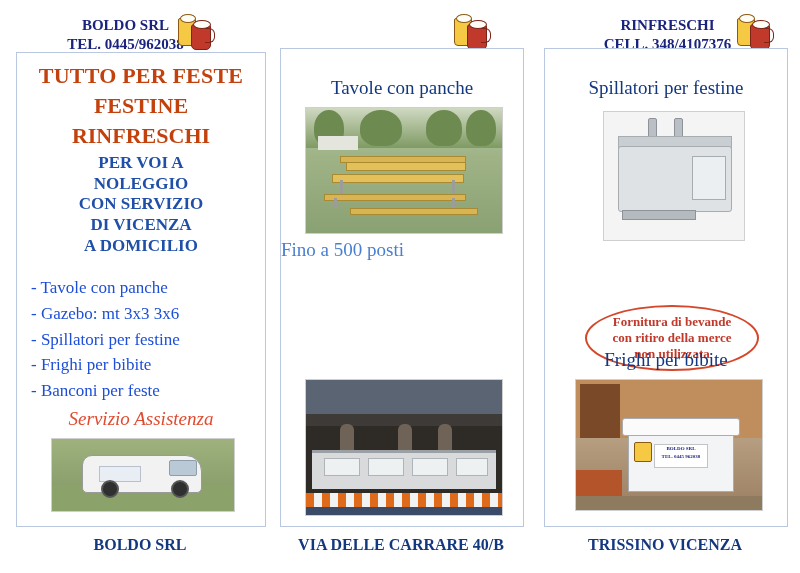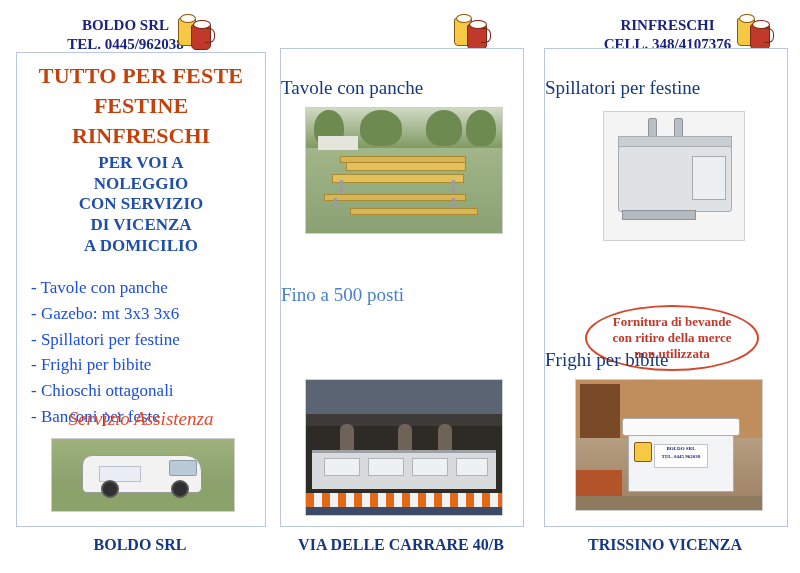--- a/index.html
+++ b/index.html
@@ -30,42 +30,42 @@
   .mug-c{left:452px;top:4px;}
 
   
   .panel{position:absolute;border:1.5px solid #b9c7e0;background:#fff;}
   #panel1{left:16px;top:52px;width:248px;height:473px;}
   #panel2{left:280px;top:48px;width:242px;height:477px;}
   #panel3{left:544px;top:48px;width:242px;height:477px;}
 
   .red-title{color:#c2410c;font-weight:bold;text-align:center;}
   .blue-title{color:#1f4fa8;font-weight:bold;text-align:center;}
-  .blue-head{color:#14387f;}
+  .blue-head{color:#14387f;text-align:center;}
 
   
   .p1-t1{position:absolute;left:0;width:248px;top:10px;font-size:22px;letter-spacing:0.2px;}
   .p1-t2{position:absolute;left:0;width:248px;top:40px;font-size:22px;}
   .p1-t3{position:absolute;left:0;width:248px;top:70px;font-size:22px;}
   .p1-sub{position:absolute;left:0;width:248px;top:100px;font-size:17px;line-height:1.22;}
   .p1-list{position:absolute;left:14px;top:222px;width:232px;color:#1d4ed8;font-size:17px;line-height:1.52;}
   .p1-serv{position:absolute;left:0;width:248px;top:355px;font-size:19px;color:#e04a2f;font-style:italic;text-align:center;}
 
   
   .van{position:absolute;left:34px;top:385px;width:182px;height:72px;background:linear-gradient(#9fb27e,#7e9563);overflow:hidden;border:1px solid #cfcfcf;}
   .van .grass{position:absolute;left:0;bottom:0;width:100%;height:26px;background:#8ba36a;}
   .van .body{position:absolute;left:30px;top:16px;width:118px;height:36px;background:#f2f2f2;border:1px solid #9a9a9a;border-radius:10px 16px 5px 5px;}
   .van .win{position:absolute;left:86px;top:4px;width:26px;height:14px;background:#b9c9d6;border:1px solid #8e9da8;border-radius:2px;}
   .van .logo{position:absolute;left:16px;top:10px;width:40px;height:14px;background:#e9eef5;border:1px solid #b7c0cc;}
   .van .w1,.van .w2{position:absolute;bottom:-6px;width:14px;height:14px;border-radius:50%;background:#2f2f2f;border:2px solid #555;}
   .van .w1{left:18px;} .van .w2{left:88px;}
 
   
   .p2-h1{position:absolute;left:0;width:242px;top:28px;font-size:19px;}
-  .p2-cap{position:absolute;left:0;width:242px;top:190px;font-size:19px;color:#4a7fd0;margin-top:45px;}
+  .p2-cap{position:absolute;left:0;width:242px;top:190px;font-size:19px;color:#4a7fd0;}
   .p2-h2{position:absolute;left:0;width:242px;top:272px;font-size:19px;line-height:1.25;}
 
   .photo{position:absolute;border:1px solid #cfcfcf;overflow:hidden;}
   
   #ph-tables{left:24px;top:58px;width:196px;height:125px;background:linear-gradient(#b9c9a4 0%,#9fb387 38%,#8aa173 100%);}
   #ph-tables .treeline{position:absolute;left:0;top:0;width:100%;height:40px;background:linear-gradient(#cfd9c2,#7f9a63);}
   #ph-tables .tree{position:absolute;top:2px;width:30px;height:36px;background:#6d8a51;border-radius:50% 50% 40% 40%;}
   #ph-tables .t1{left:8px;} #ph-tables .t2{left:54px;width:42px;}
   #ph-tables .t3{left:120px;width:36px;} #ph-tables .t4{left:160px;width:30px;}
   #ph-tables .tent{position:absolute;left:12px;top:28px;width:40px;height:14px;background:#e4e6dd;}
@@ -156,21 +156,20 @@
 NOLEGGIO
 CON SERVIZIO
 DI VICENZA
 A DOMICILIO</div>
 
     <div class="p1-list">
       <div>- Tavole con panche</div>
       <div>- Gazebo: mt 3x3 3x6</div>
       <div>- Spillatori per festine</div>
       <div>- Frighi per bibite</div>
-      <div>- Chioschi ottagonali</div>
       <div>- Banconi per feste</div>
     </div>
 
     <div class="p1-serv">Servizio Assistenza</div>
 
     <div class="photo van">
       <div class="grass"></div>
       <div class="body">
         <div class="win"></div>
         <div class="logo"></div>

